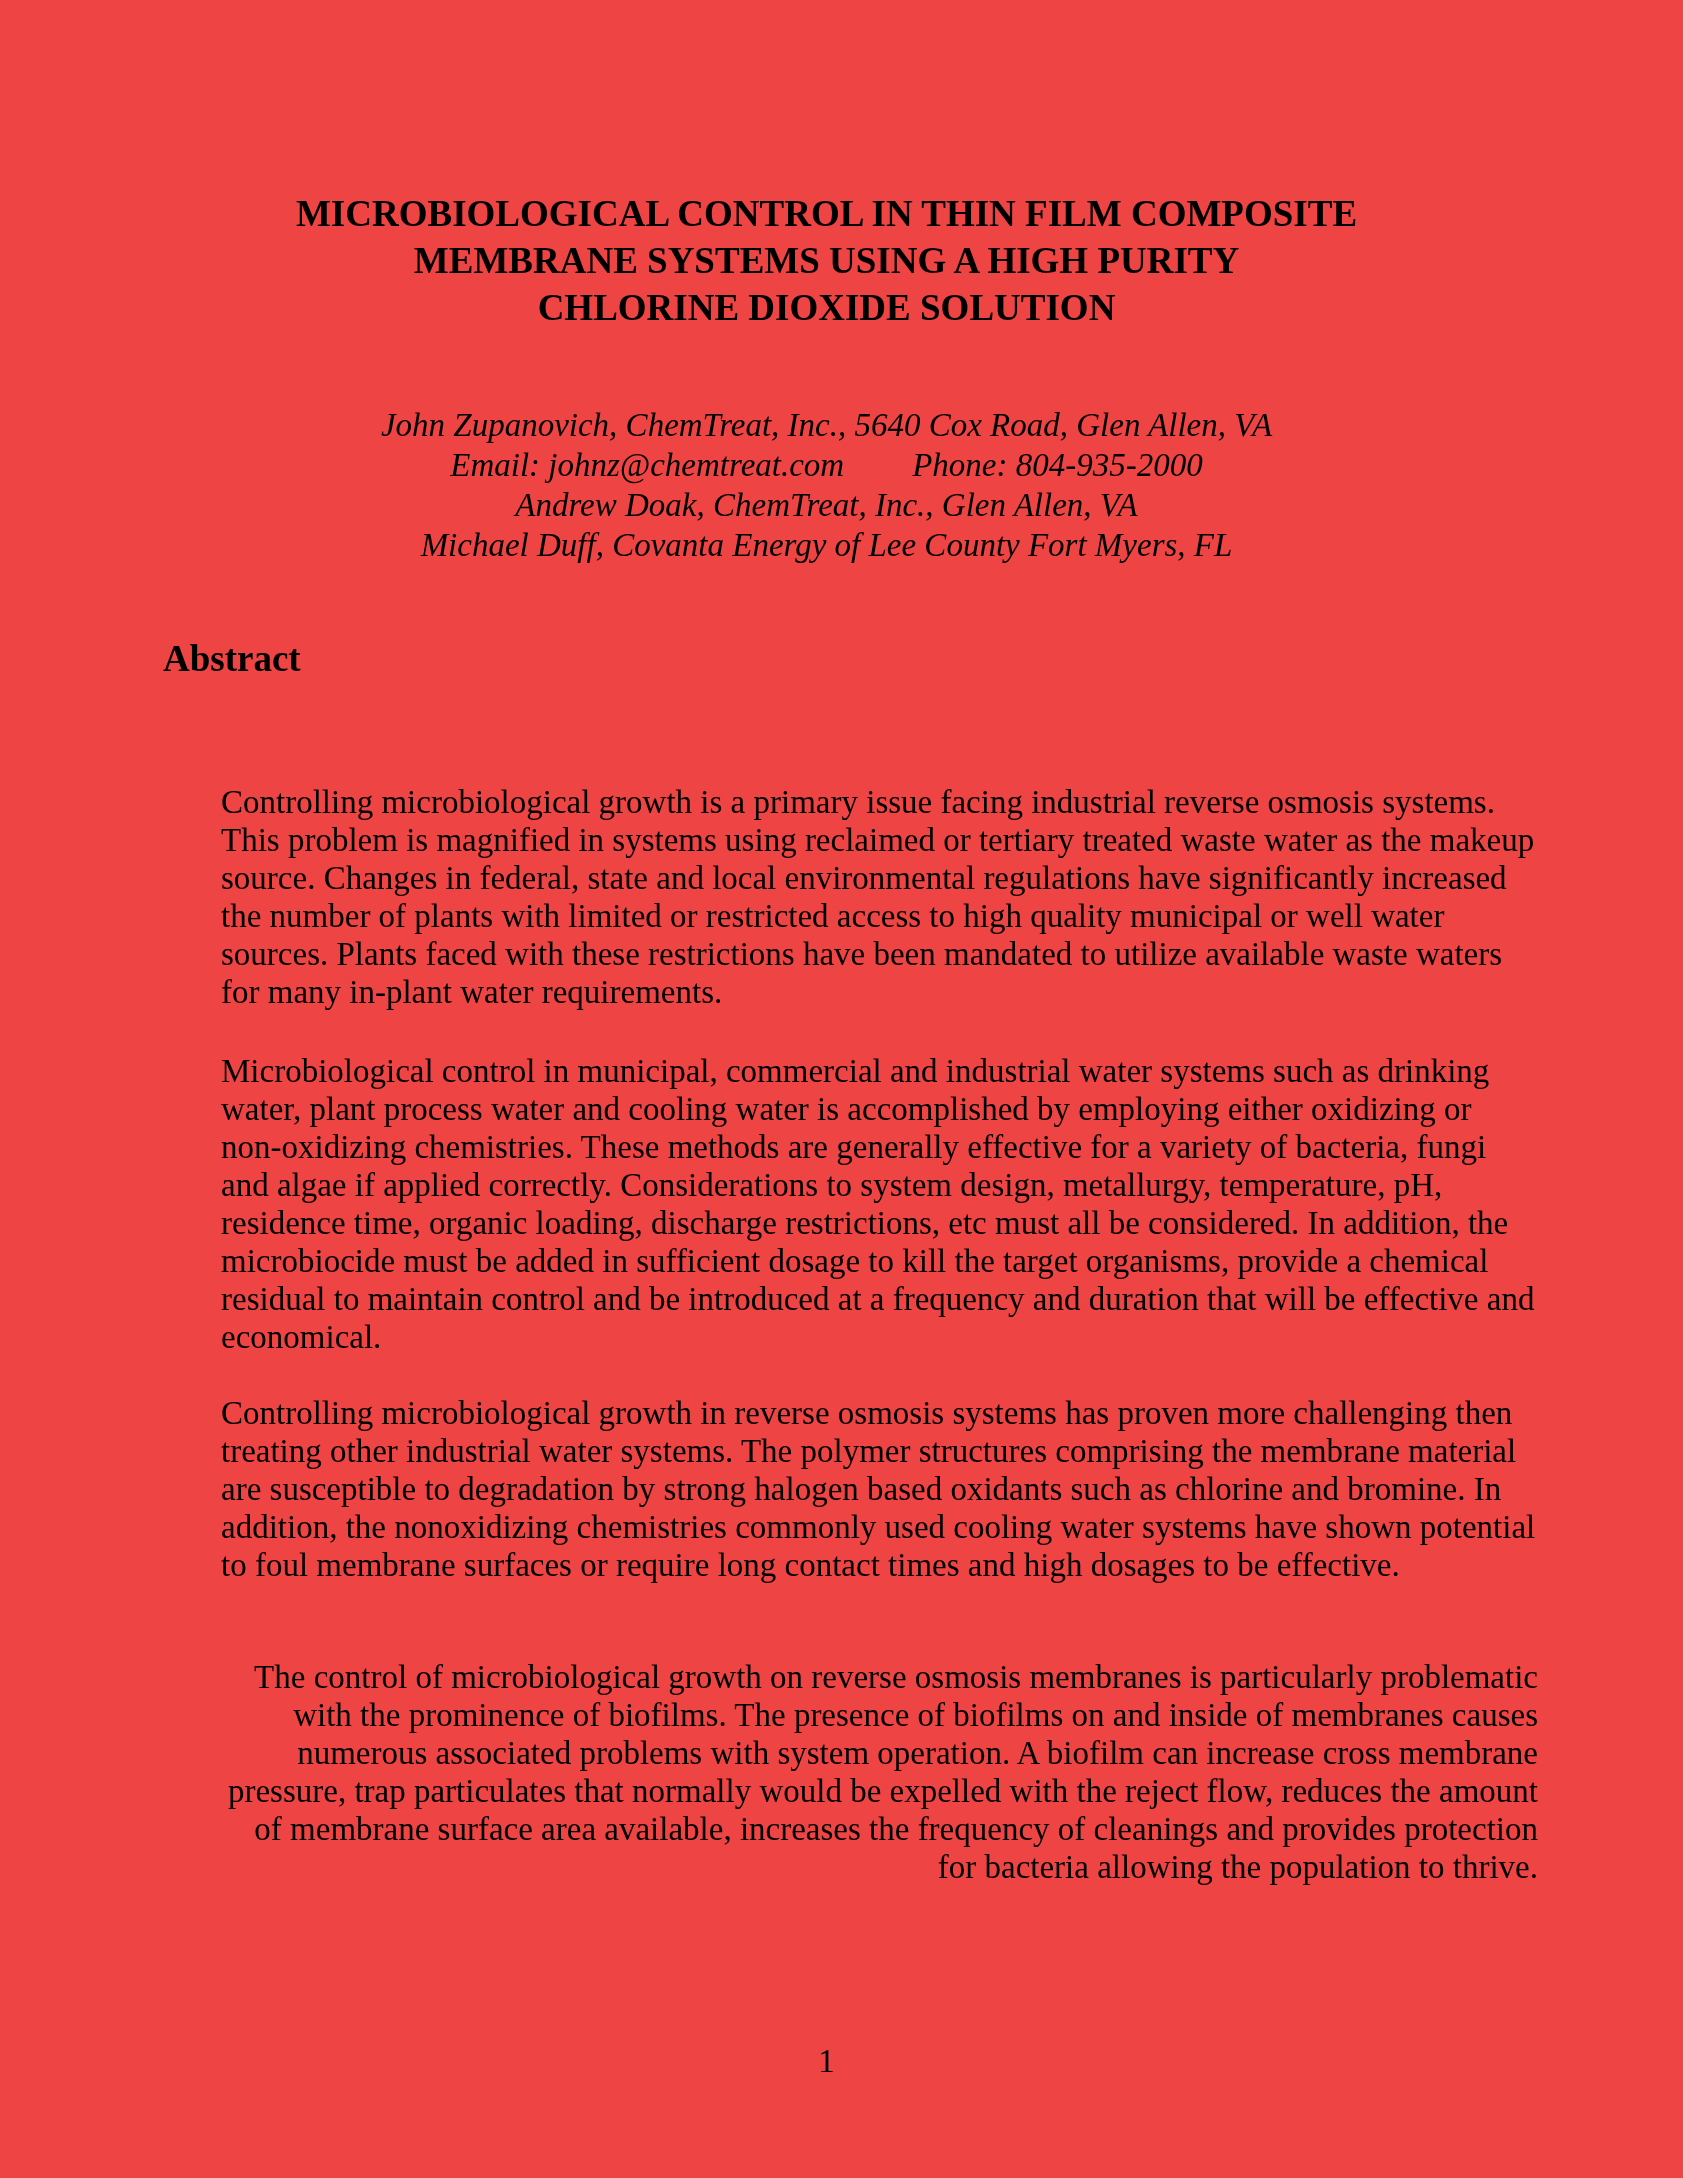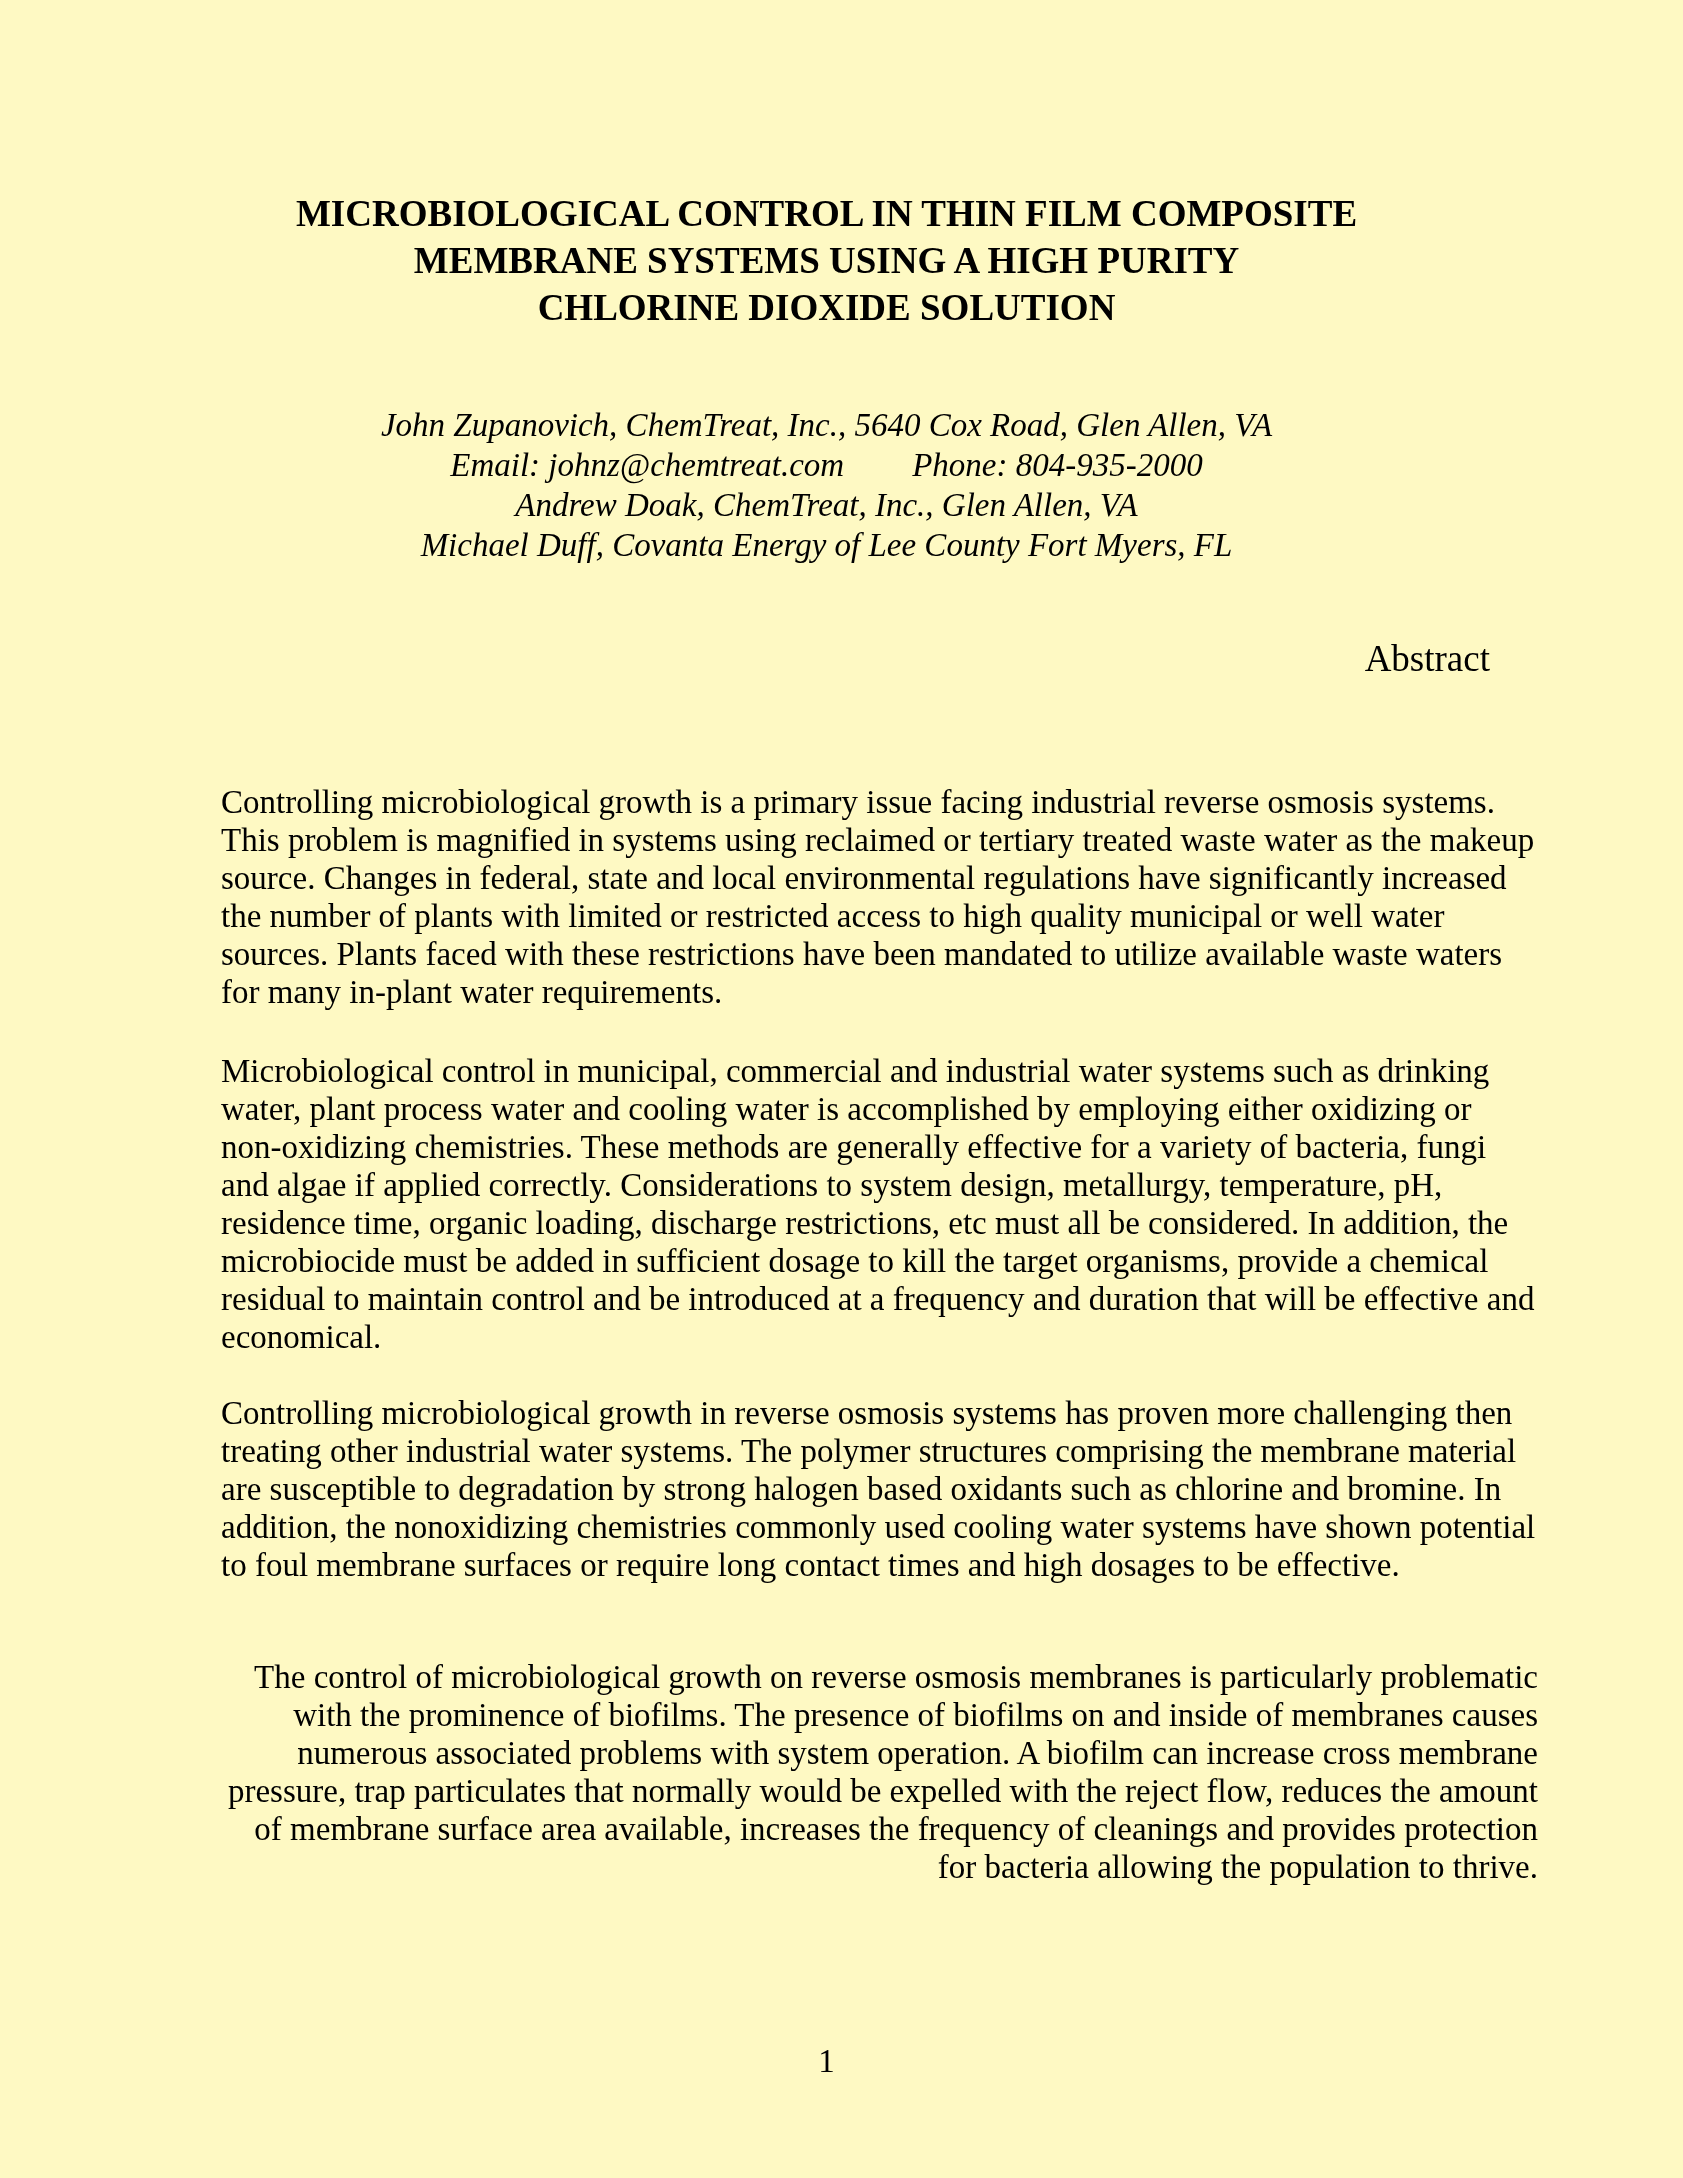--- a/index.html
+++ b/index.html
@@ -4,21 +4,21 @@
 <style>
   html, body {
     margin: 0;
     padding: 0;
     background: #e8e8e8;
   }
   .page {
     position: relative;
     width: 1683px;
     height: 2178px;
-    background: #fef9c3;
+    background: #ef4444;
     color: #000000;
     font-family: "Liberation Serif", "DejaVu Serif", serif;
     overflow: hidden;
   }
   .title-block {
     position: absolute;
     left: 163px;
     top: 190px;
     width: 1327px;
     text-align: center;
@@ -40,22 +40,22 @@
   .contact-line {
     display: flex;
     justify-content: center;
     gap: 68px;
   }
   .abstract-heading {
     position: absolute;
     left: 163px;
     top: 639px;
     width: 1327px;
-    text-align: right;
-    font-weight: normal;
+    text-align: left;
+    font-weight: bold;
     font-size: 37px;
     line-height: 40px;
   }
   .para {
     position: absolute;
     left: 198px;
     width: 1317px;
     font-size: 33px;
     line-height: 38px;
     text-align: left;

